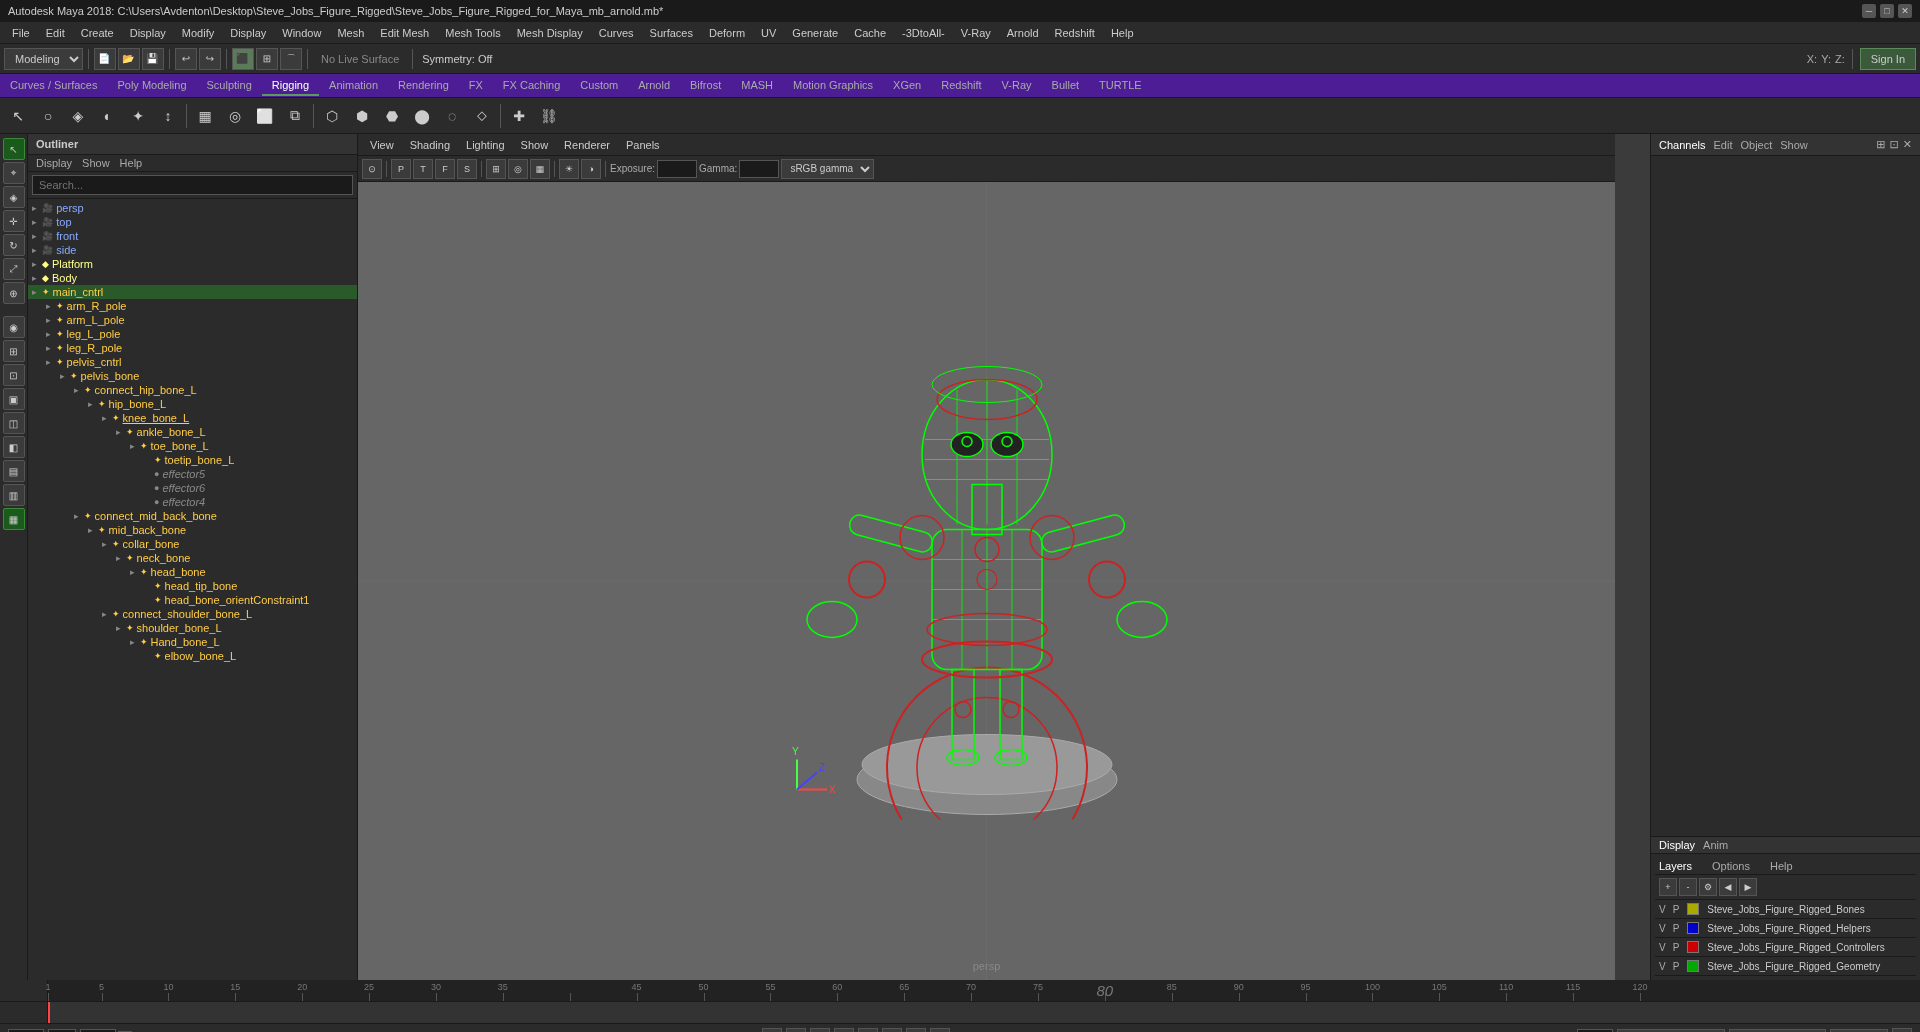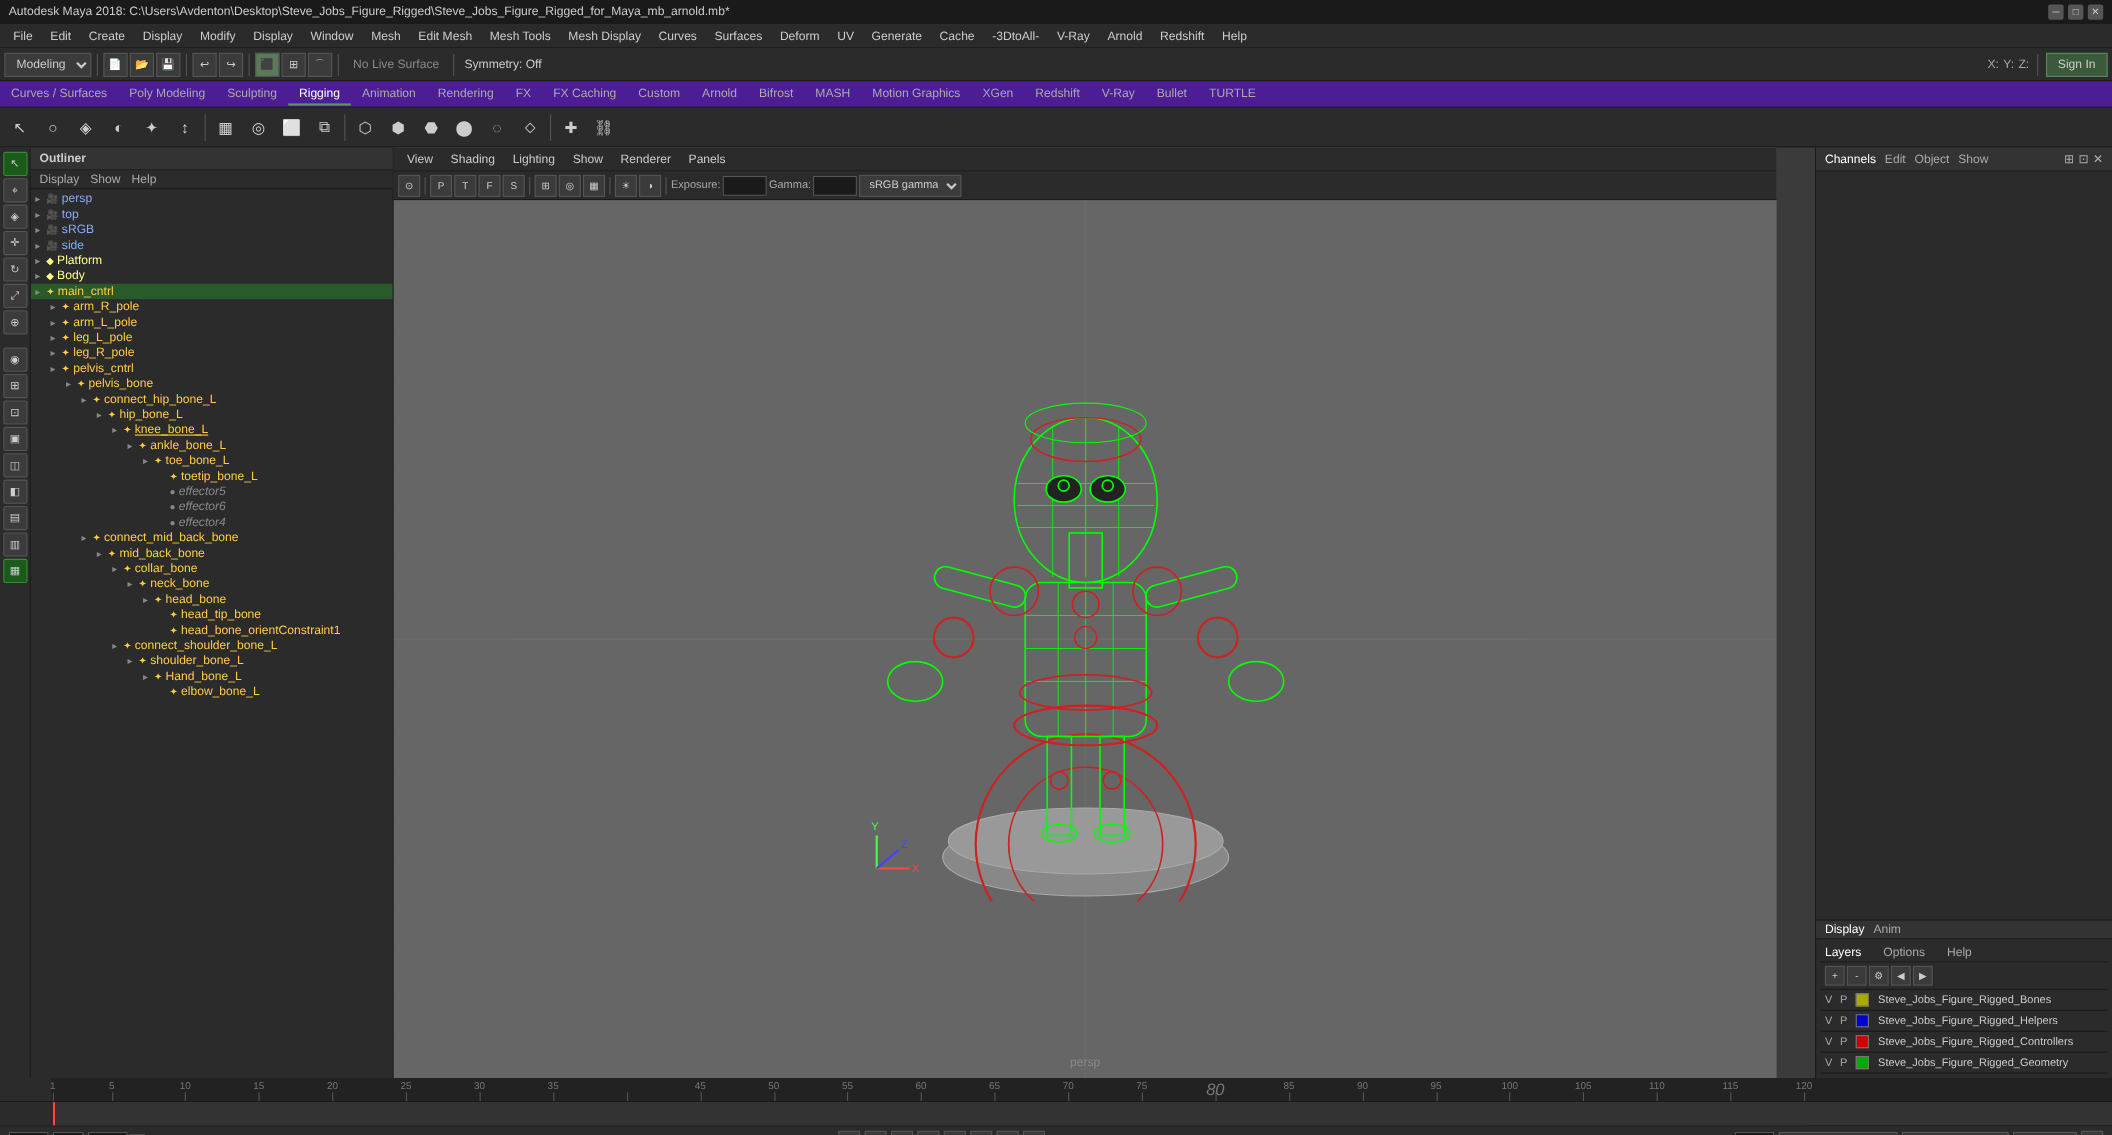--- a/index.html
+++ b/index.html
@@ -243,39 +243,42 @@
 
   <div id="outliner">
     <div id="outliner-header">
       <span>Outliner</span>
     </div>
     <div id="outliner-menu">
       <span class="out-menu-item">Display</span>
       <span class="out-menu-item">Show</span>
       <span class="out-menu-item">Help</span>
     </div>
+    <div id="outliner-search">
+      <input type="text" placeholder="Search..." style="">
+    </div>
     <div id="outliner-tree">
 
     <div class="tree-item">
           <span class="tree-indent" style="display: inline-block; width: 0px;"></span>
           <span style="color: rgb(136, 136, 136); font-size: 9px; margin-right: 2px; min-width: 8px;">▸</span>
           <span style="color: rgb(136, 170, 255); margin-right: 3px; font-size: 9px;">🎥</span>
           <span style="color: rgb(136, 170, 255);">persp</span>
         </div>
         <div class="tree-item">
           <span class="tree-indent" style="display: inline-block; width: 0px;"></span>
           <span style="color: rgb(136, 136, 136); font-size: 9px; margin-right: 2px; min-width: 8px;">▸</span>
           <span style="color: rgb(136, 170, 255); margin-right: 3px; font-size: 9px;">🎥</span>
           <span style="color: rgb(136, 170, 255);">top</span>
         </div>
         <div class="tree-item">
           <span class="tree-indent" style="display: inline-block; width: 0px;"></span>
           <span style="color: rgb(136, 136, 136); font-size: 9px; margin-right: 2px; min-width: 8px;">▸</span>
           <span style="color: rgb(136, 170, 255); margin-right: 3px; font-size: 9px;">🎥</span>
-          <span style="color: rgb(136, 170, 255);">sRGB</span>
+          <span style="color: rgb(136, 170, 255);">front</span>
         </div>
         <div class="tree-item">
           <span class="tree-indent" style="display: inline-block; width: 0px;"></span>
           <span style="color: rgb(136, 136, 136); font-size: 9px; margin-right: 2px; min-width: 8px;">▸</span>
           <span style="color: rgb(136, 170, 255); margin-right: 3px; font-size: 9px;">🎥</span>
           <span style="color: rgb(136, 170, 255);">side</span>
         </div>
         <div class="tree-item">
           <span class="tree-indent" style="display: inline-block; width: 0px;"></span>
           <span style="color: rgb(136, 136, 136); font-size: 9px; margin-right: 2px; min-width: 8px;">▸</span>

